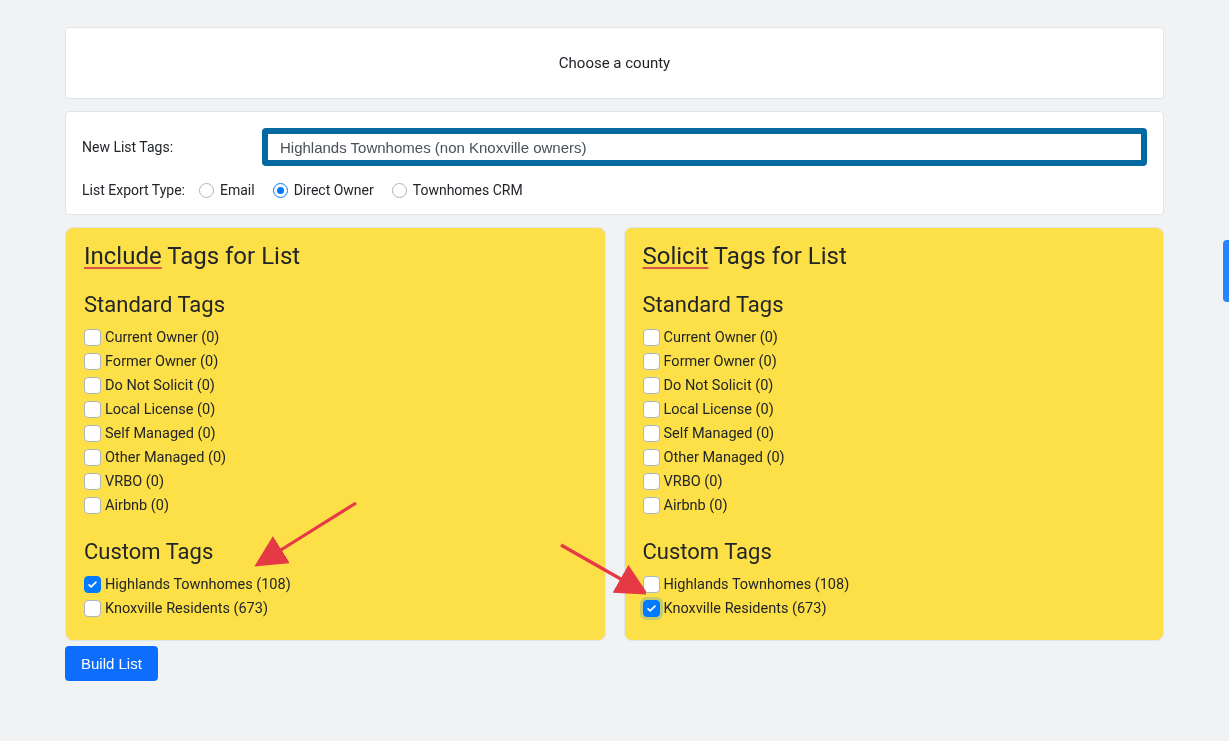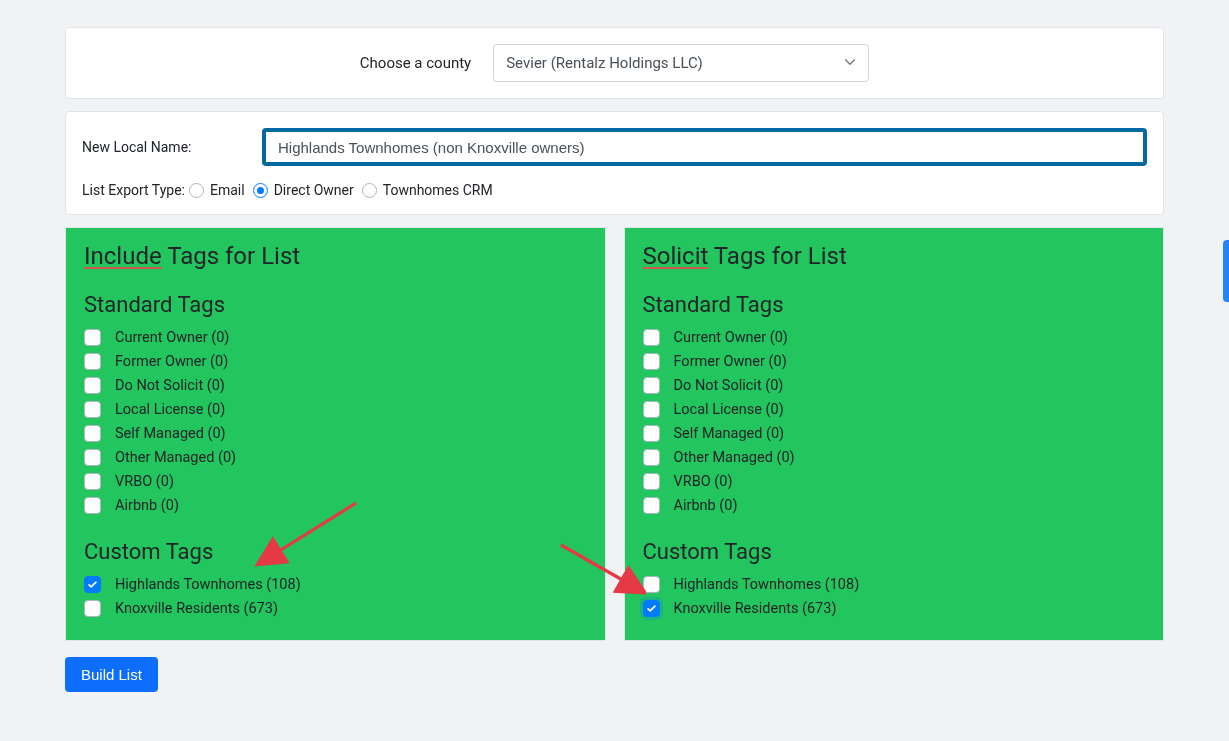--- a/index.html
+++ b/index.html
@@ -52,65 +52,66 @@
     .name-row {
       display: flex;
       align-items: center;
       gap: 20px;
       margin-bottom: 16px;
     }
     .name-label-cell { width: 160px; font-size: 14px; color: #212529; }
     .name-input {
       flex: 1;
       height: 38px;
-      border: 4px solid #0369a1;
+      border: 6px solid #0369a1;
       border-radius: 4px;
       padding: 6px 12px;
       font-size: 15px;
       color: #495057;
     }
     .export-row {
       display: flex;
       align-items: flex-start;
+      gap: 10px;
       font-size: 14px;
     }
     .export-label { margin-right: 4px; }
     .radio-item { display: inline-flex; align-items: center; gap: 6px; margin-right: 8px; }
     .radio {
       width: 15px; height: 15px; border-radius: 50%;
       border: 1px solid #adb5bd; display: inline-flex; align-items:center; justify-content:center;
     }
     .radio.checked { border-color: #007bff; }
     .radio.checked .dot { width:7px; height:7px; border-radius:50%; background:#007bff; }
 
     .two-col { display:flex; gap: 18px; align-items: stretch; }
     .panel {
       flex: 1;
-      background:#22c55e;
+      background:#fde047;
       border:1px solid #e1e4e8;
-      border-radius:0;
+      border-radius:8px;
       padding: 14px 18px 20px 18px;
       position: relative;
     }
     .panel h1 { font-size: 24px; font-weight: 400; margin-bottom: 2px; }
     .panel h2 { font-size: 22px; font-weight: 400; margin-top: 22px; margin-bottom: 8px; }
     .underline-red { text-decoration: underline; text-decoration-color: #d9534f; text-decoration-thickness:2px; text-underline-offset:3px; }
     .tag-list { list-style:none; }
-    .tag-item { display:flex; align-items:center; gap: 14px; padding: 3.5px 0; font-size: 14.5px; color:#212529; }
+    .tag-item { display:flex; align-items:center; gap: 4px; padding: 3.5px 0; font-size: 14.5px; color:#212529; }
     .chk {
       width:17px; height:17px; border:1.5px solid #adb5bd; border-radius:4px; display:inline-flex; align-items:center; justify-content:center; flex-shrink:0;
       background:#fff; cursor:pointer;
     }
     .chk.checked { background:#007bff; border-color:#007bff; }
     .chk.checked svg { display:block; }
     .chk svg { display:none; width:11px; height:11px; }
     .chk.halo { box-shadow: 0 0 0 3px rgba(0,123,255,.22); }
     .custom-tags { margin-top: 14px; }
     .build-btn {
-      margin-top: 16px;
+      margin-top: 5px;
       background:#0d6efd;
       color:#fff;
       border:none;
       border-radius:4px;
       padding: 9px 16px;
       font-size: 15px;
       cursor:pointer;
     }
 
     .arrow { position:absolute; pointer-events:none; }
@@ -130,35 +131,27 @@
   </style>
 </head>
 <body>
 
 
 
 
 <div class="card">
   <div class="county-row">
     <span class="county-label">Choose a county</span>
-    <div class="county-select">
-      <span>Sevier  (Rentalz Holdings LLC)</span>
-      <span class="chevron">
-        <svg width="12" height="12" viewBox="0 0 16 16" fill="none">
-            <path d="M2 5l6 6 6-6" stroke="#6c757d" stroke-width="1.6" stroke-linecap="round" stroke-linejoin="round"></path>
-          </svg>
-      </span>
-    </div>
   </div>
 </div>
 
 
 <div class="card name-card">
   <div class="name-row">
-    <div class="name-label-cell">New Local Name:</div>
+    <div class="name-label-cell">New List Tags:</div>
     <input class="name-input" type="text" value="Highlands Townhomes (non Knoxville owners)" style="">
   </div>
   <div class="export-row">
     <span class="export-label">List Export Type:</span>
 
     <label class="radio-item">
       <span class="radio">
           <span class="dot"></span>
         </span>
       <span>Email</span>

